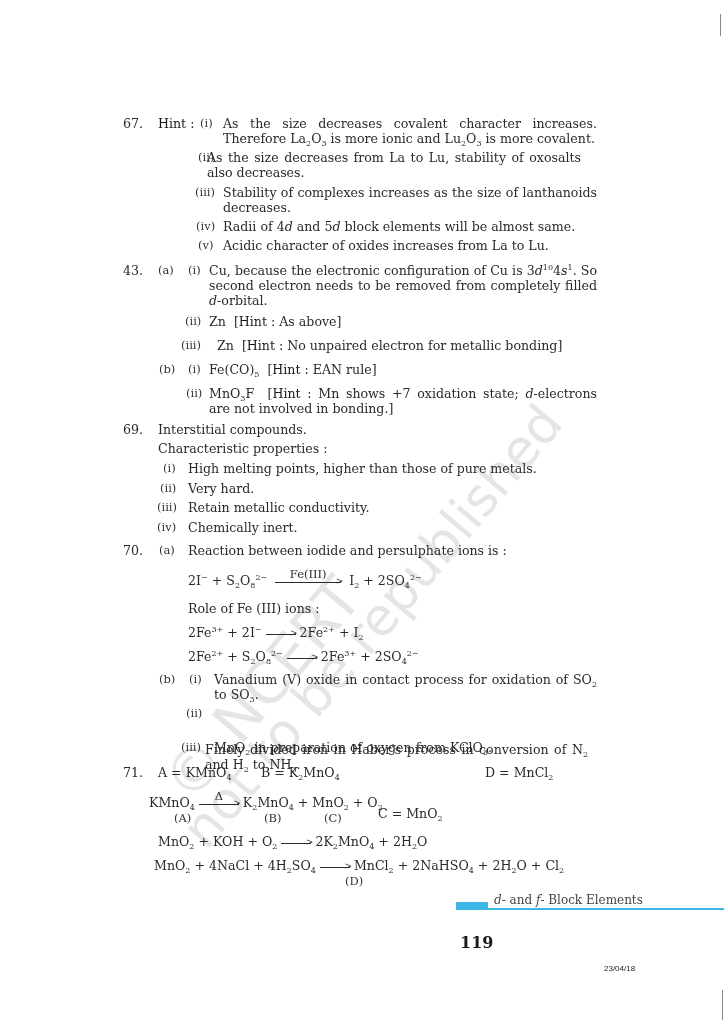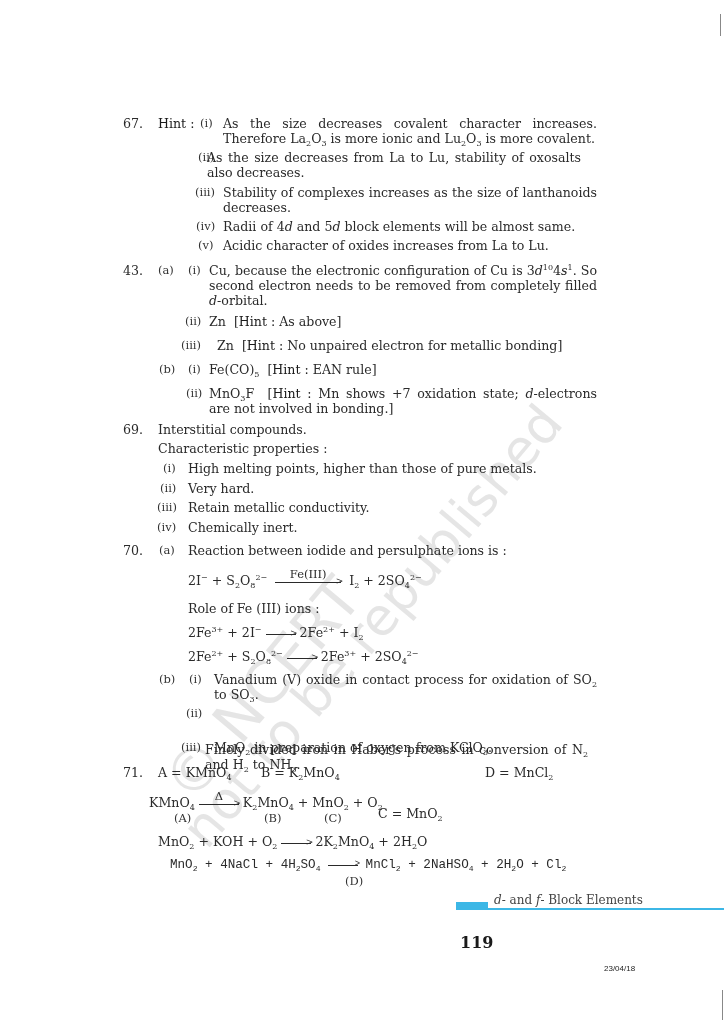--- a/index.html
+++ b/index.html
@@ -137,21 +137,21 @@
       <span class="arrow" style="width:40px;"><span class="over">Δ</span><span class="line"></span><span class="head">&gt;</span></span>
       K<sub>2</sub>MnO<sub>4</sub> + MnO<sub>2</sub> + O<sub>2</sub></div>
     <span class="lbl" style="left:174px; top:811px;">(A)</span>
     <span class="lbl" style="left:264px; top:811px;">(B)</span>
     <span class="lbl" style="left:324px; top:811px;">(C)</span>
 
     <div class="txt" style="left:158px; top:834px;">MnO<sub>2</sub> + KOH + O<sub>2</sub>
       <span class="arrow" style="width:30px;"><span class="line"></span><span class="head">&gt;</span></span>
       2K<sub>2</sub>MnO<sub>4</sub> + 2H<sub>2</sub>O</div>
 
-    <div class="txt" style="left:170px; top:858px;font-family:Liberation Mono, monospace;">MnO<sub>2</sub> + 4NaCl + 4H<sub>2</sub>SO<sub>4</sub>
+    <div class="txt" style="left:154px; top:858px;">MnO<sub>2</sub> + 4NaCl + 4H<sub>2</sub>SO<sub>4</sub>
       <span class="arrow" style="width:30px;"><span class="line"></span><span class="head">&gt;</span></span>
       MnCl<sub>2</sub> + 2NaHSO<sub>4</sub> + 2H<sub>2</sub>O + Cl<sub>2</sub></div>
     <span class="lbl" style="left:345px; top:874px;">(D)</span>
   </div>
 
   <div class="footer-bar"></div>
   <div class="footer-line"></div>
   <span class="footer-num">119</span>
   <span class="footer-title"><i>d</i>- and <i>f</i>- Block Elements</span>
 

